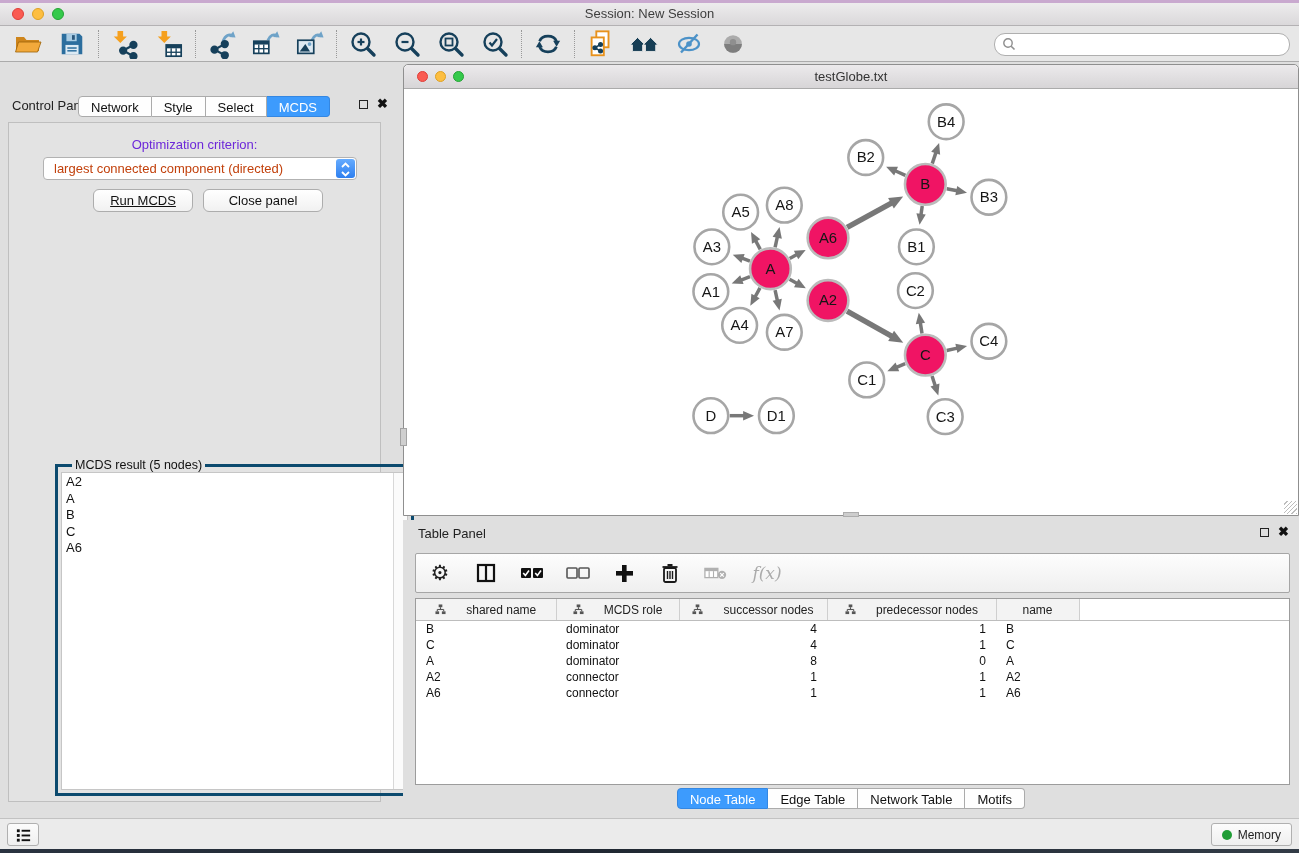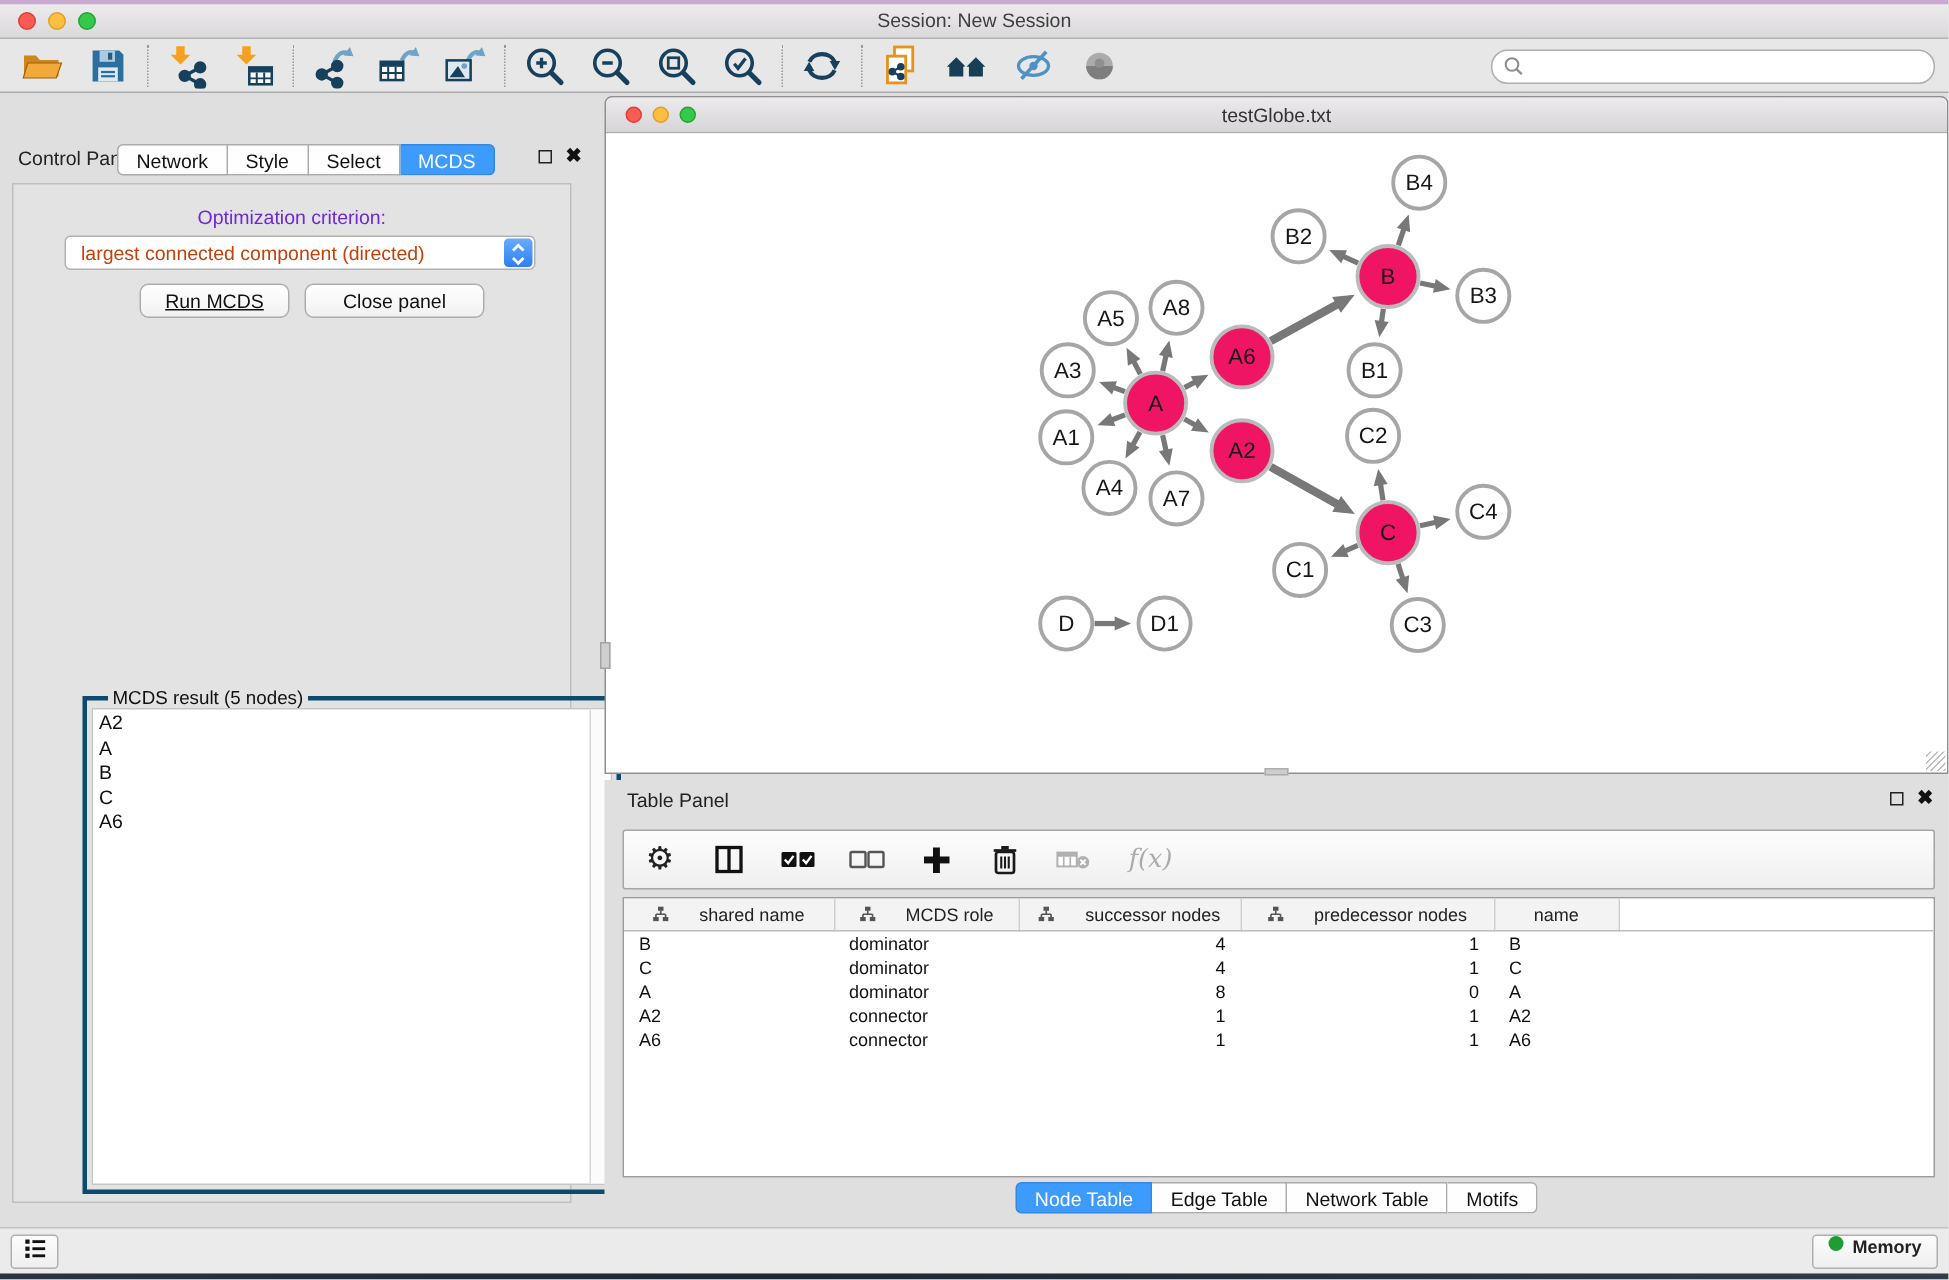--- a/index.html
+++ b/index.html
@@ -90,21 +90,21 @@
   .ntable th{height:21px;background:#F3F3F3;border-right:1px solid #CFCFCF;border-bottom:1px solid #BDBDBD;
     font-size:12px;font-weight:normal;color:#222;text-align:center;padding:0;}
   .ntable th .hwrap{display:flex;align-items:center;justify-content:center;gap:20px;}
   .ntable th.filler{background:#fff;border-right:none;}
   .ntable td{height:16px;font-size:12px;color:#111;padding:0 10px;white-space:nowrap;}
   .ntable td.al{text-align:left;} .ntable td.ar{text-align:right;}
   .tp-tabs{position:absolute;left:0;top:268px;width:100%;display:flex;justify-content:center;}
   
   .statusbar{position:absolute;left:0;top:818px;width:1299px;height:31px;background:#EBEBEB;border-top:1px solid #C2C2C2;box-sizing:border-box;}
   .sbtn{position:absolute;top:4px;height:23px;background:linear-gradient(#FCFCFC,#EFEFEF);
-    border:1px solid #B0B0B0;border-radius:3px;box-sizing:border-box;display:flex;justify-content:center;font-weight:bold;}
+    border:1px solid #B0B0B0;border-radius:3px;box-sizing:border-box;display:flex;align-items:center;justify-content:center;}
   .sbtn.list{left:7px;width:32px;}
   .sbtn.memory{right:7px;padding:0 10px;gap:6px;font-size:12px;color:#222;}
   .memdot{width:10px;height:10px;border-radius:50%;background:#1F9D35;}
   .bottom-strip{position:absolute;left:0;top:849px;width:1299px;height:4px;
     background:linear-gradient(90deg,#2A3340,#1E2630 40%,#323B46);}
 </style>
 </head>
 <body>
 
 <div id="app">

